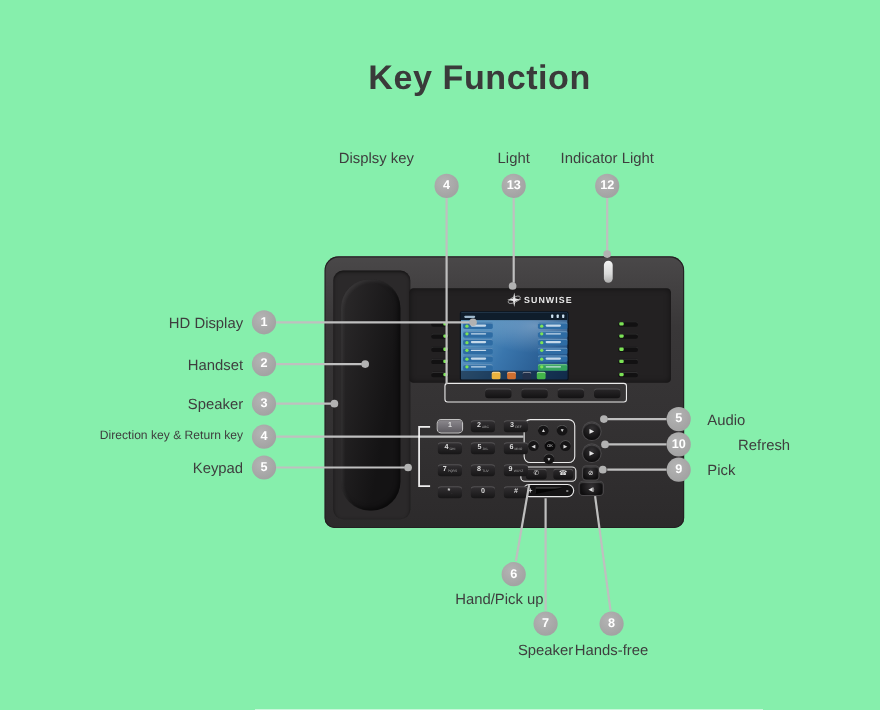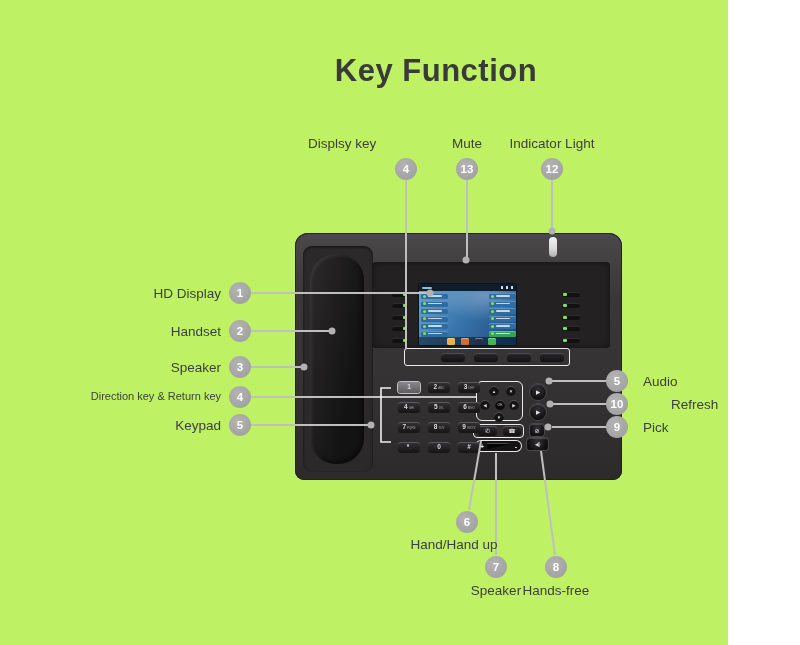--- a/index.html
+++ b/index.html
@@ -1,16 +1,16 @@
 <!DOCTYPE html>
 <html style="--line: #bfbfbf; --dot: #b2b2b2; --circle: #a3a3a3; --label: #3e3e3e; --title: #3a3a3a; --led: #7ce356; --indicator: #d9d9d9; --screen_top: #6fa9cf; --screen_bottom: #1d4a7e; --dock1: #eab33f; --dock2: #cf6f30; --dock3: #22304a; --dock4: #43b54a;"><head>
 <meta charset="utf-8">
 <style>
   html,body{margin:0;padding:0;background:#fff;}
-  .stage{position:relative;width:728px;height:645px;background:#bef264;overflow:hidden;
+  .stage{position:relative;width:800px;height:645px;background:#86efac;overflow:hidden;
          font-family:"Liberation Sans",sans-serif;}
 
   
   .title{position:absolute;left:286px;top:53px;width:300px;text-align:center;
          font-size:31px;font-weight:700;color:var(--title);letter-spacing:.5px;}
 
   
   .phone{position:absolute;left:295px;top:233px;width:327px;height:247px;z-index:1;
          background:linear-gradient(#4a4849,#393738 26%,#343233 60%,#2c2a2b);
          border-radius:13px 13px 9px 9px;box-shadow:inset 0 0 0 1px #232122;}
@@ -96,20 +96,27 @@
 
 <div class="stage">
 
   <div class="title">Key Function</div>
 
   <div class="phone" id="phone">
     <div class="cradle"></div>
     <div class="handset"></div>
     <div class="bezel"></div>
 
+    <div class="logo">
+      <svg width="13" height="13" viewBox="0 0 13 13">
+        <path d="M6.5 0 L7.6 5.4 L13 6.5 L7.6 7.6 L6.5 13 L5.4 7.6 L0 6.5 L5.4 5.4 Z" fill="#e9e9e9"></path>
+        <ellipse cx="6.5" cy="6.5" rx="6" ry="2.4" fill="none" stroke="#bfbfbf" stroke-width=".7" transform="rotate(-25 6.5 6.5)"></ellipse>
+      </svg>
+      <span class="logo-text">SUNWISE</span>
+    </div>
 
     <div class="screen" id="screen">
       <div class="sc-header">
         <div class="sc-hbar"></div>
         <div class="sc-hdot" style="right:3px"></div>
         <div class="sc-hdot" style="right:8px"></div>
         <div class="sc-hdot" style="right:13px"></div>
       </div>
       <div class="dock" id="dock">
           <div class="dock-icon" style="left: 28px; background: var(--dock1);"></div>
@@ -314,31 +321,31 @@
       <div class="co-label" style="left: -9px; top: 285px; width: 230px; text-align: right;">HD Display</div>
       <div class="co-circle" style="left: 229px; top: 320px;">2</div>
       <div class="co-label" style="left: -9px; top: 323px; width: 230px; text-align: right;">Handset</div>
       <div class="co-circle" style="left: 229px; top: 356px;">3</div>
       <div class="co-label" style="left: -9px; top: 359px; width: 230px; text-align: right;">Speaker</div>
       <div class="co-circle" style="left: 229px; top: 386px;">4</div>
       <div class="co-label small" style="left: -9px; top: 389px; width: 230px; text-align: right;">Direction key &amp; Return key</div>
       <div class="co-circle" style="left: 229px; top: 414px;">5</div>
       <div class="co-label" style="left: -9px; top: 417px; width: 230px; text-align: right;">Keypad</div>
       <div class="co-circle" style="left: 456px; top: 511px;">6</div>
-      <div class="co-label" style="left: 364px; top: 536px; width: 180px; text-align: center;">Hand/Hand up</div>
+      <div class="co-label" style="left: 364px; top: 536px; width: 180px; text-align: center;">Hand/Pick up</div>
       <div class="co-circle" style="left: 485px; top: 556px;">7</div>
       <div class="co-label" style="left: 406px; top: 582px; width: 180px; text-align: center;">Speaker</div>
       <div class="co-circle" style="left: 545px; top: 556px;">8</div>
       <div class="co-label" style="left: 466px; top: 582px; width: 180px; text-align: center;">Hands-free</div>
       <div class="co-circle" style="left: 606px; top: 416px;">9</div>
       <div class="co-label" style="left: 643px; top: 419px; width: 150px; text-align: left;">Pick</div>
       <div class="co-circle" style="left: 606px; top: 393px;">10</div>
       <div class="co-label" style="left: 643px; top: 396px; width: 150px; text-align: left; margin-left: 28px;">Refresh</div>
       <div class="co-circle" style="left: 606px; top: 370px;">5</div>
       <div class="co-label" style="left: 643px; top: 373px; width: 150px; text-align: left;">Audio</div>
       <div class="co-circle" style="left: 541px; top: 158px;">12</div>
       <div class="co-label" style="left: 462px; top: 135px; width: 180px; text-align: center;">Indicator Light</div>
       <div class="co-circle" style="left: 456px; top: 158px;">13</div>
-      <div class="co-label" style="left: 377px; top: 135px; width: 180px; text-align: center;">Mute</div>
+      <div class="co-label" style="left: 377px; top: 135px; width: 180px; text-align: center;">Light</div>
       <div class="co-circle" style="left: 395px; top: 158px;">4</div>
       <div class="co-label" style="left: 308px; top: 135px; width: 180px; text-align: left;">Displsy key</div>
     </div>
 </div>
 
 </body></html>

